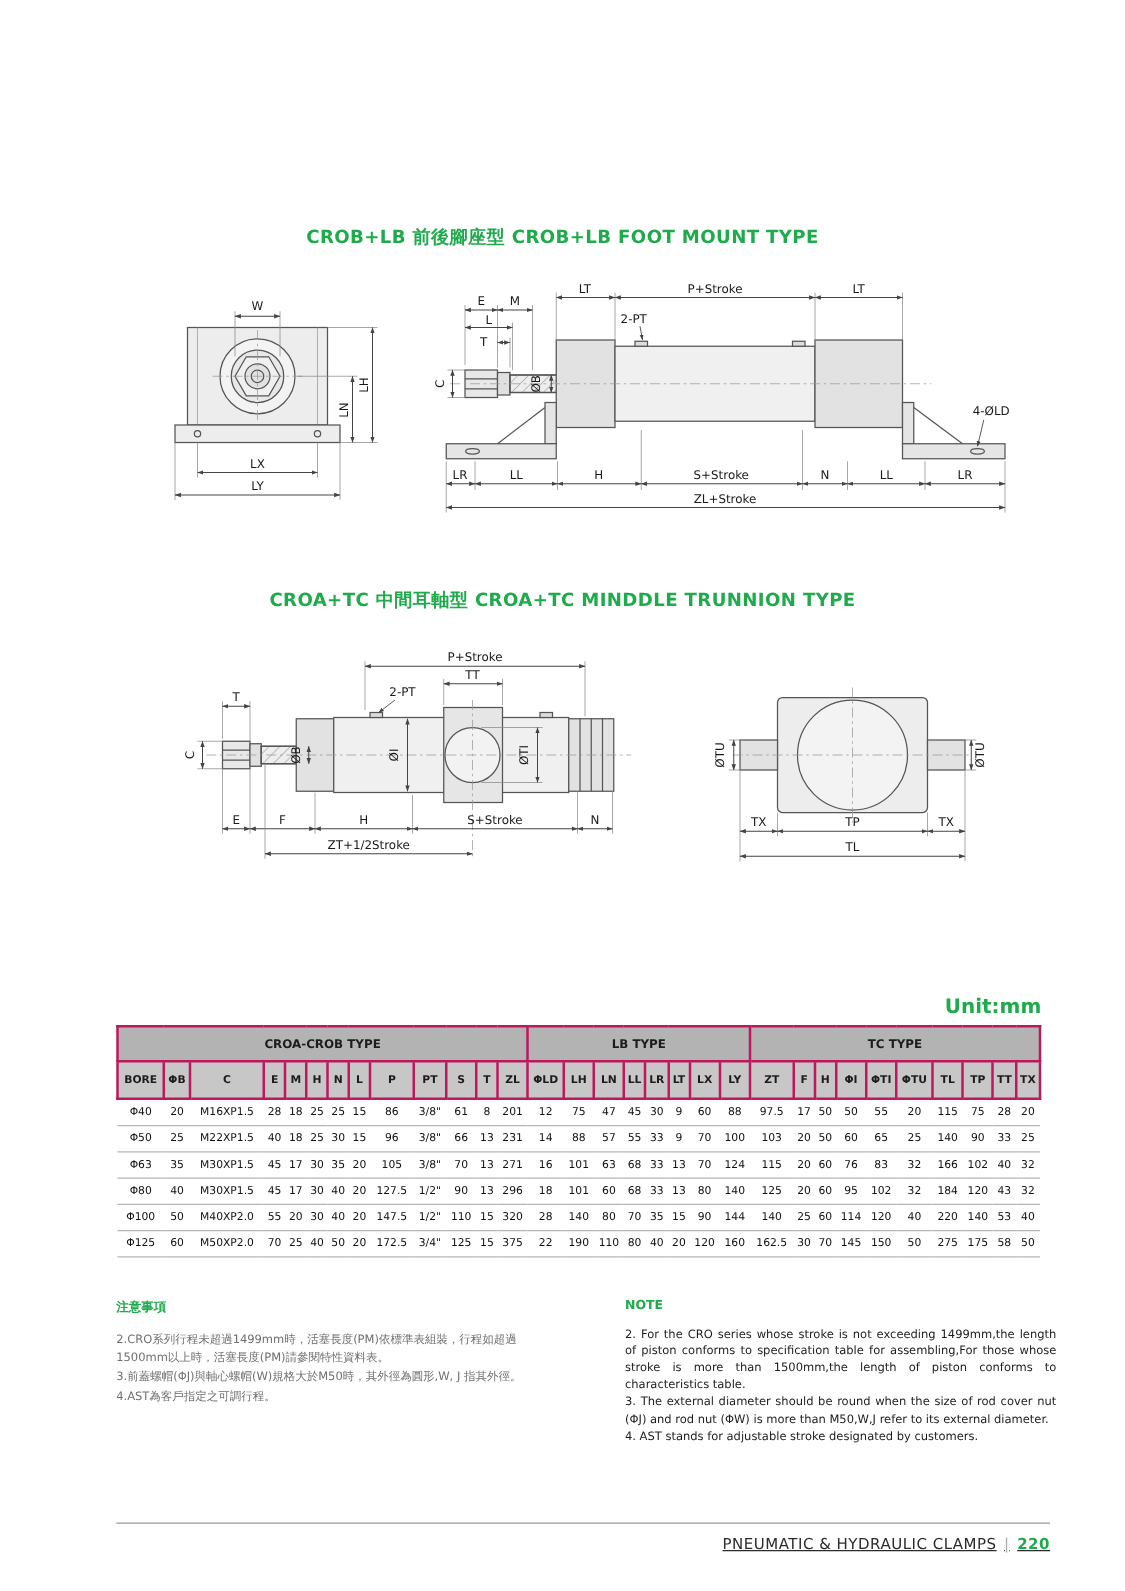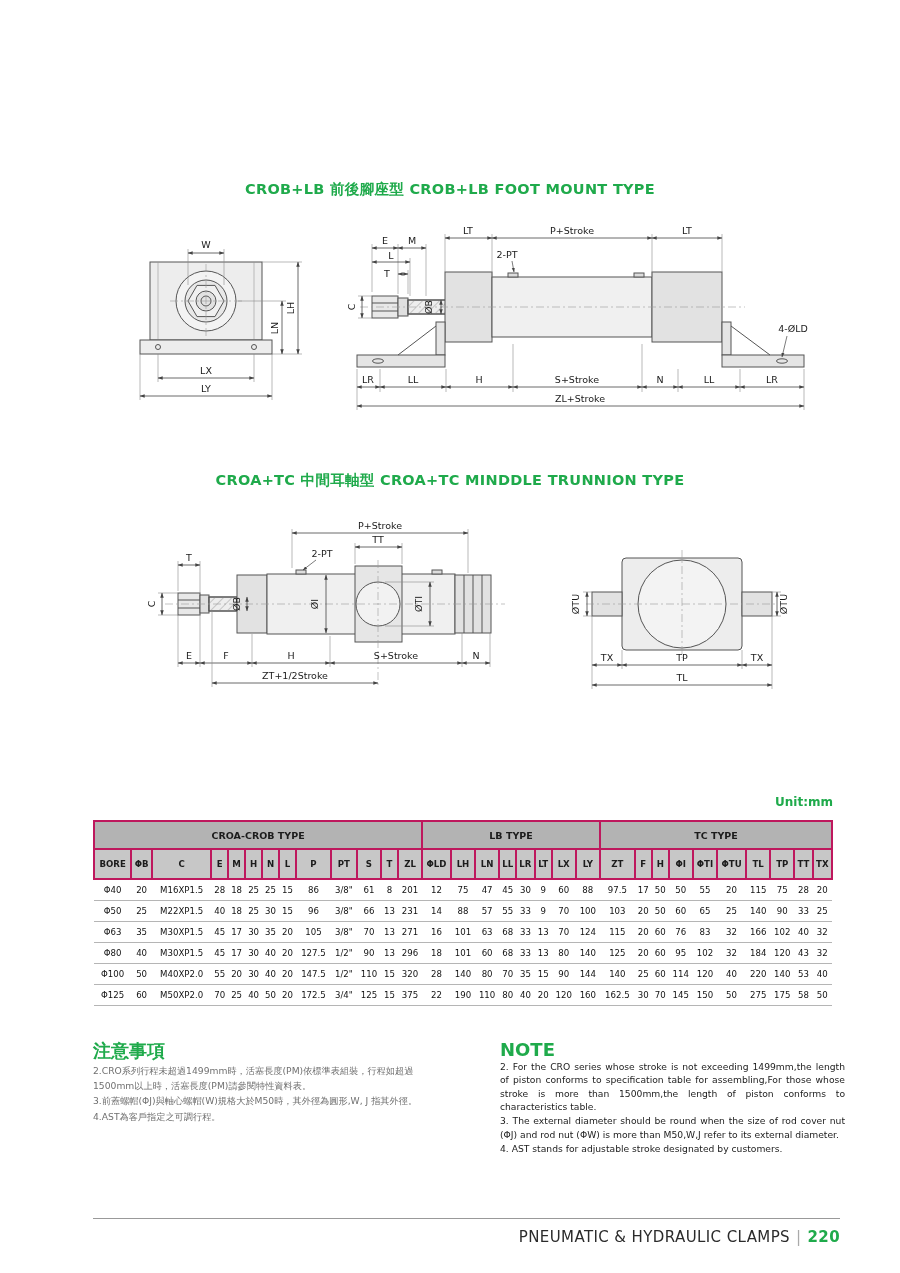--- a/index.html
+++ b/index.html
@@ -17,37 +17,37 @@
   .draw { position:absolute; left:0; }
   #svg1 { top:222px; }
   #svg2 { top:515px; }
   .ol   { stroke:#555; stroke-width:1; fill:none; }
   .ext  { stroke:#8a8a8a; stroke-width:.6; fill:none; }
   .dim  { stroke:#444; stroke-width:.8; fill:none; marker-start:url(#ar1); marker-end:url(#ar1); }
   .ldr  { stroke:#444; stroke-width:.7; fill:none; marker-end:url(#ar1); }
   .cl   { stroke:#9a9a9a; stroke-width:.6; stroke-dasharray:8 3 2 3; fill:none; }
   .dl   { font-size:9.5px; fill:#1a1a1a; text-anchor:middle; stroke:none; font-weight:normal;
           font-family:"DejaVu Sans","Liberation Sans",sans-serif; }
-  .unit { position:absolute; top:795px; right:67px; color:var(--accent); font-size:12px; font-weight:bold; }
+  .unit { position:absolute; top:795px; right:67px; color:var(--accent); font-size:16px; font-weight:bold; }
   .tbl  { position:absolute; top:820px; left:93px; width:740px; border-collapse:collapse; }
   .tbl th { border:2px solid #be185d; font-weight:bold; text-align:center; white-space:nowrap; }
   #group-row th { background:var(--table-group-bg); font-size:9.5px; height:24px; color:#1c1c1c; }
   #col-row th   { background:var(--table-header-bg); font-size:8.6px; height:28px; padding:0 0; color:#1c1c1c; }
   .tbl td {
     font-size:8.6px; text-align:center; white-space:nowrap; height:20px; padding:0 1px;
     color:#111; border-bottom:1px solid #b5b5b5;
   }
-  .note-title { color:var(--accent); font-size:18px; font-weight:bold; margin-bottom:0; }
+  .note-title { color:var(--accent); font-size:10px; font-weight:bold; margin-bottom:11px; }
   .notes-zh { position:absolute; top:1039px; left:93px;  width:330px; }
   .notes-en { position:absolute; top:1039px; left:500px; width:345px; }
   .notes-zh .note-line { font-size:9.2px; color:#707070; line-height:1.65; }
   .notes-en .note-line { font-size:9.2px; color:#1c1c1c; line-height:1.45; margin-bottom:1px; text-align:justify; }
   .footer {
     position:absolute; top:1218px; left:93px; width:747px; border-top:1px solid #999;
-    padding-top:9px; text-align:right; font-size:15px; color:#2b2b2b; letter-spacing:.4px;
+    padding-top:9px; text-align:right; font-size:12px; color:#2b2b2b; letter-spacing:.4px;text-decoration:underline;
   }
   .footer .sep { color:#aaa; margin:0 6px; }
   .footer .pg  { color:var(--accent); font-weight:bold; }
 </style>
 </head>
 <body>
 
 <div class="page">
 
   <div class="sec-title" id="title1">CROB+LB 前後腳座型 CROB+LB FOOT MOUNT TYPE</div>

